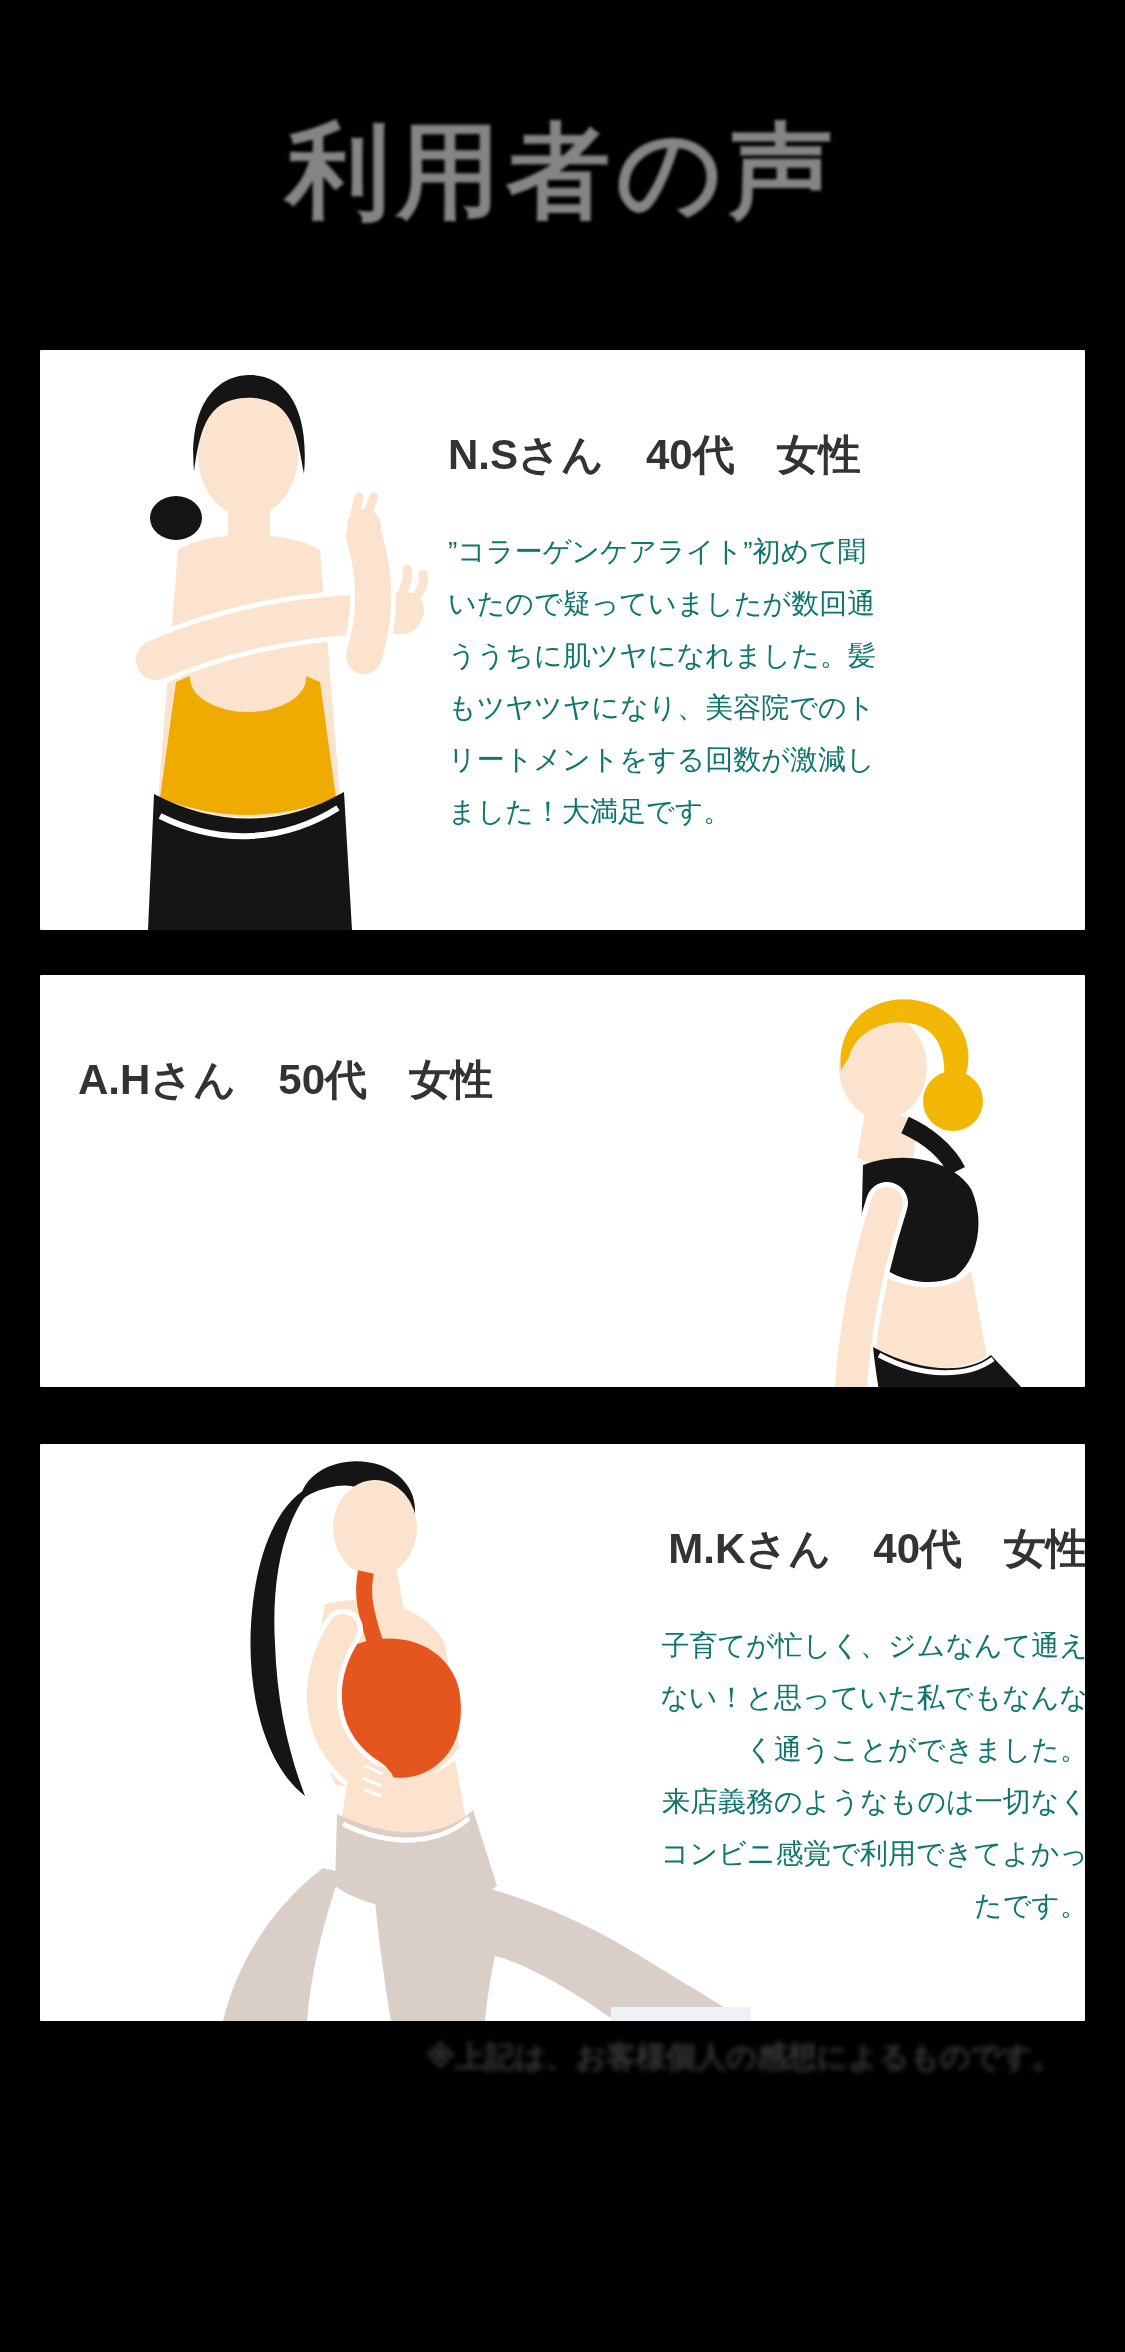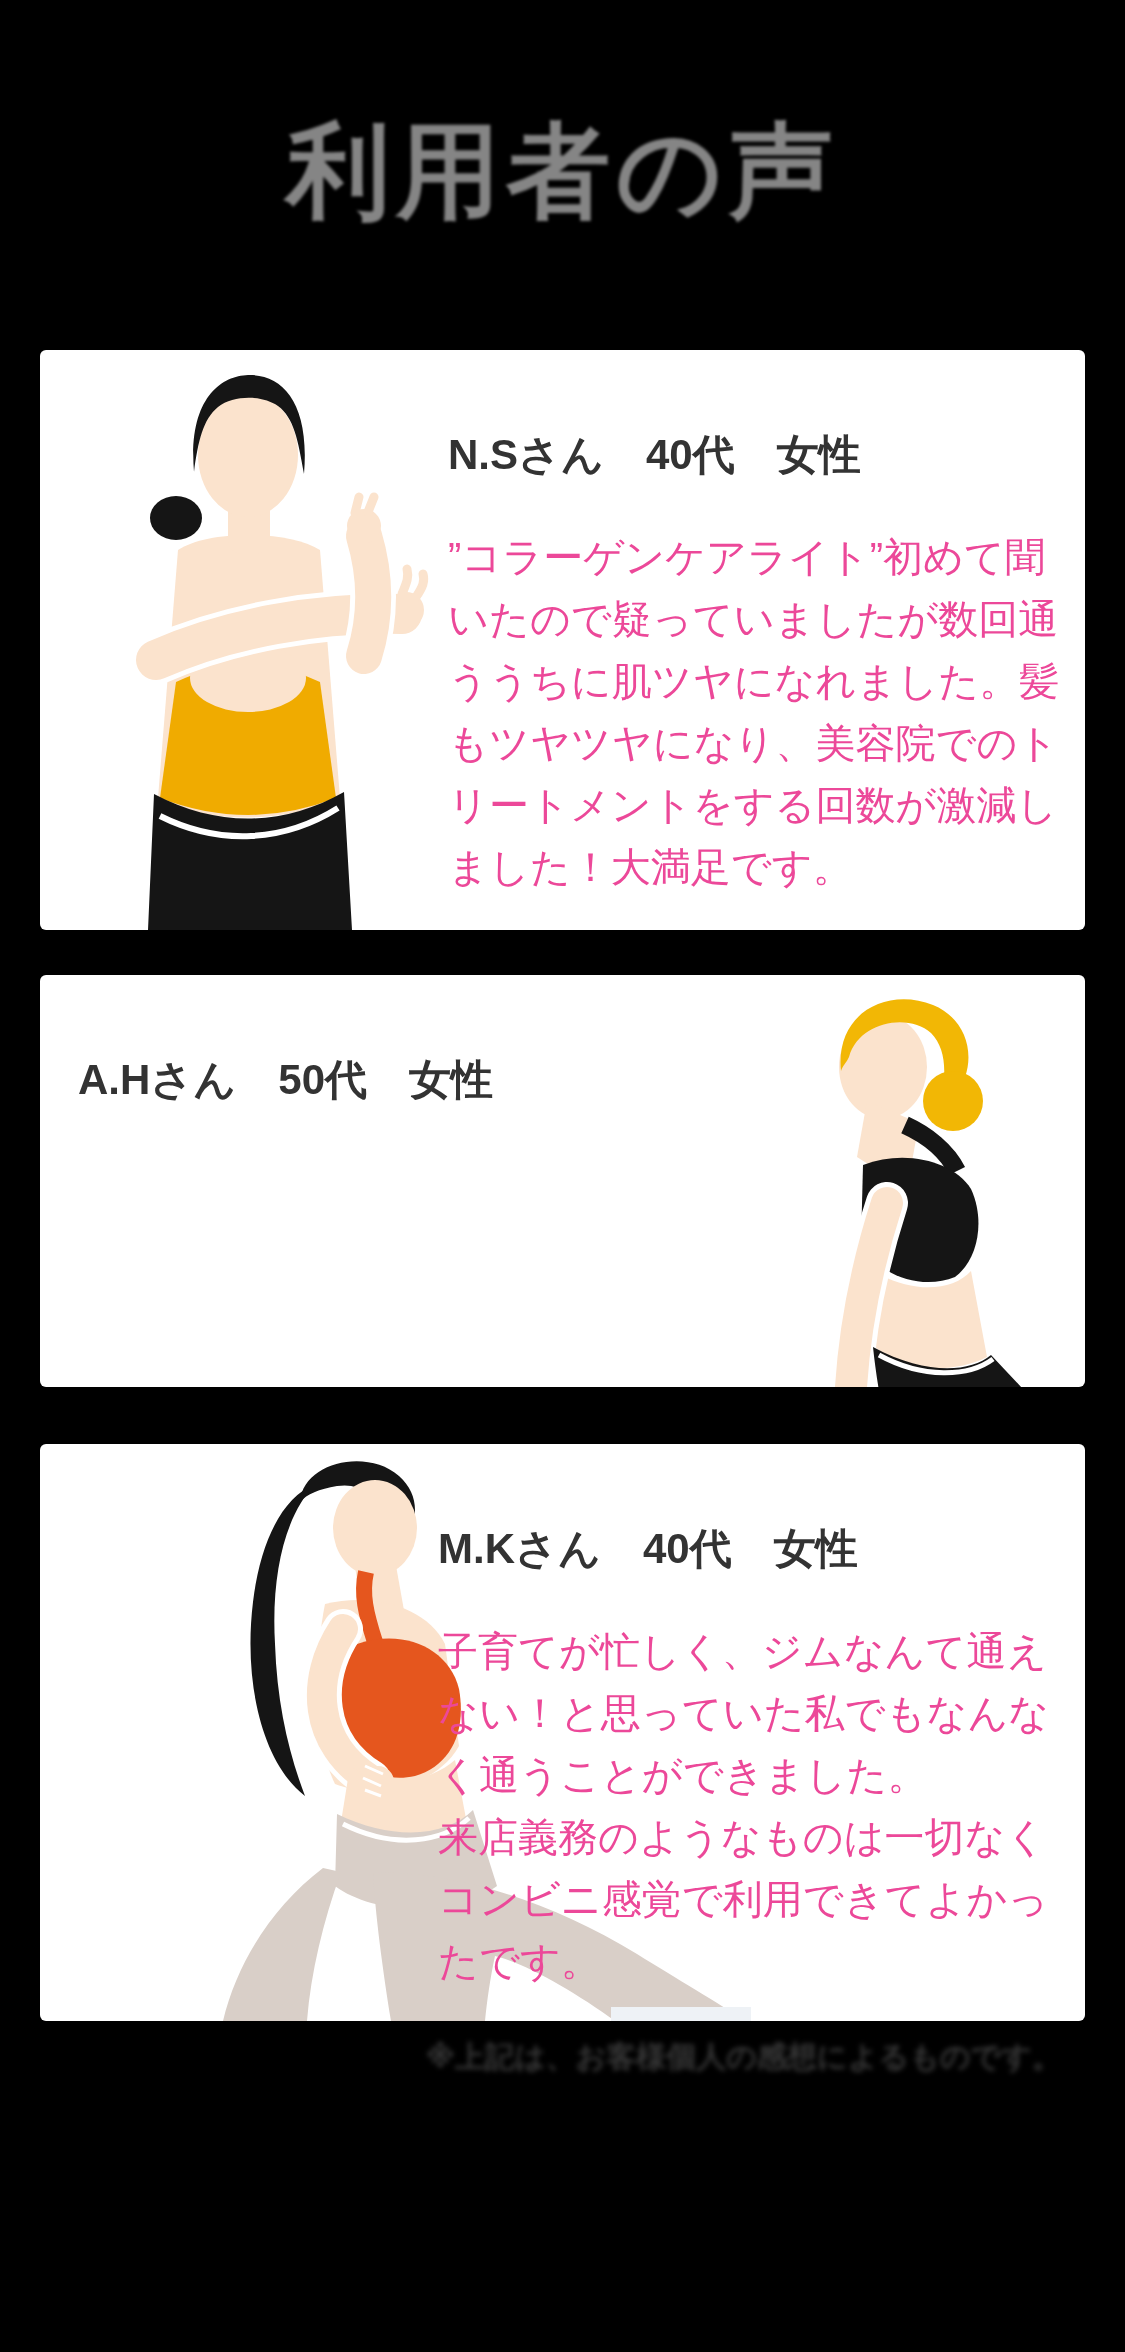--- a/index.html
+++ b/index.html
@@ -21,46 +21,46 @@
     font-size:104px;
     font-weight:700;
     letter-spacing:6px;
     line-height:1.3;
     filter:blur(1.6px);
   }
   .card{
     position:relative;
     margin:0 40px;
     background:#fff;
-    border-radius:6px;
+    border-radius:1px;
     overflow:hidden;
   }
   .card-1{height:580px;margin-bottom:45px;}
   .card-2{height:412px;margin-bottom:57px;}
-  .card-3{height:577px;}
+  .card-3{height:577px;text-align:right;}
   .illus{position:absolute;top:0;}
   .illus-1{left:18px;width:380px;height:580px;}
   .illus-2{right:0;width:330px;height:578px;}
   .illus-3{left:35px;width:760px;height:577px;}
   .text-block{position:absolute;top:80px;width:650px;}
   .card-1 .text-block{left:408px;}
   .card-2 .text-block{left:38px;}
   .card-3 .text-block{left:398px;}
   .author{
     margin:0 0 46px 0;
     font-size:42px;
     line-height:50px;
     font-weight:600;
     color:#333;
   }
   .body-text{
     margin:0;
-    font-size:40px;
-    line-height:62px;
-    color:#ec4899;
+    font-size:28px;
+    line-height:52px;
+    color:#0f766e;
     white-space:pre-line;
   }
   .disclaimer{
     margin:14px 63px 0 0;
     text-align:right;
     font-size:30px;
     font-weight:700;
     line-height:44px;
     filter:blur(2.6px);
   }

